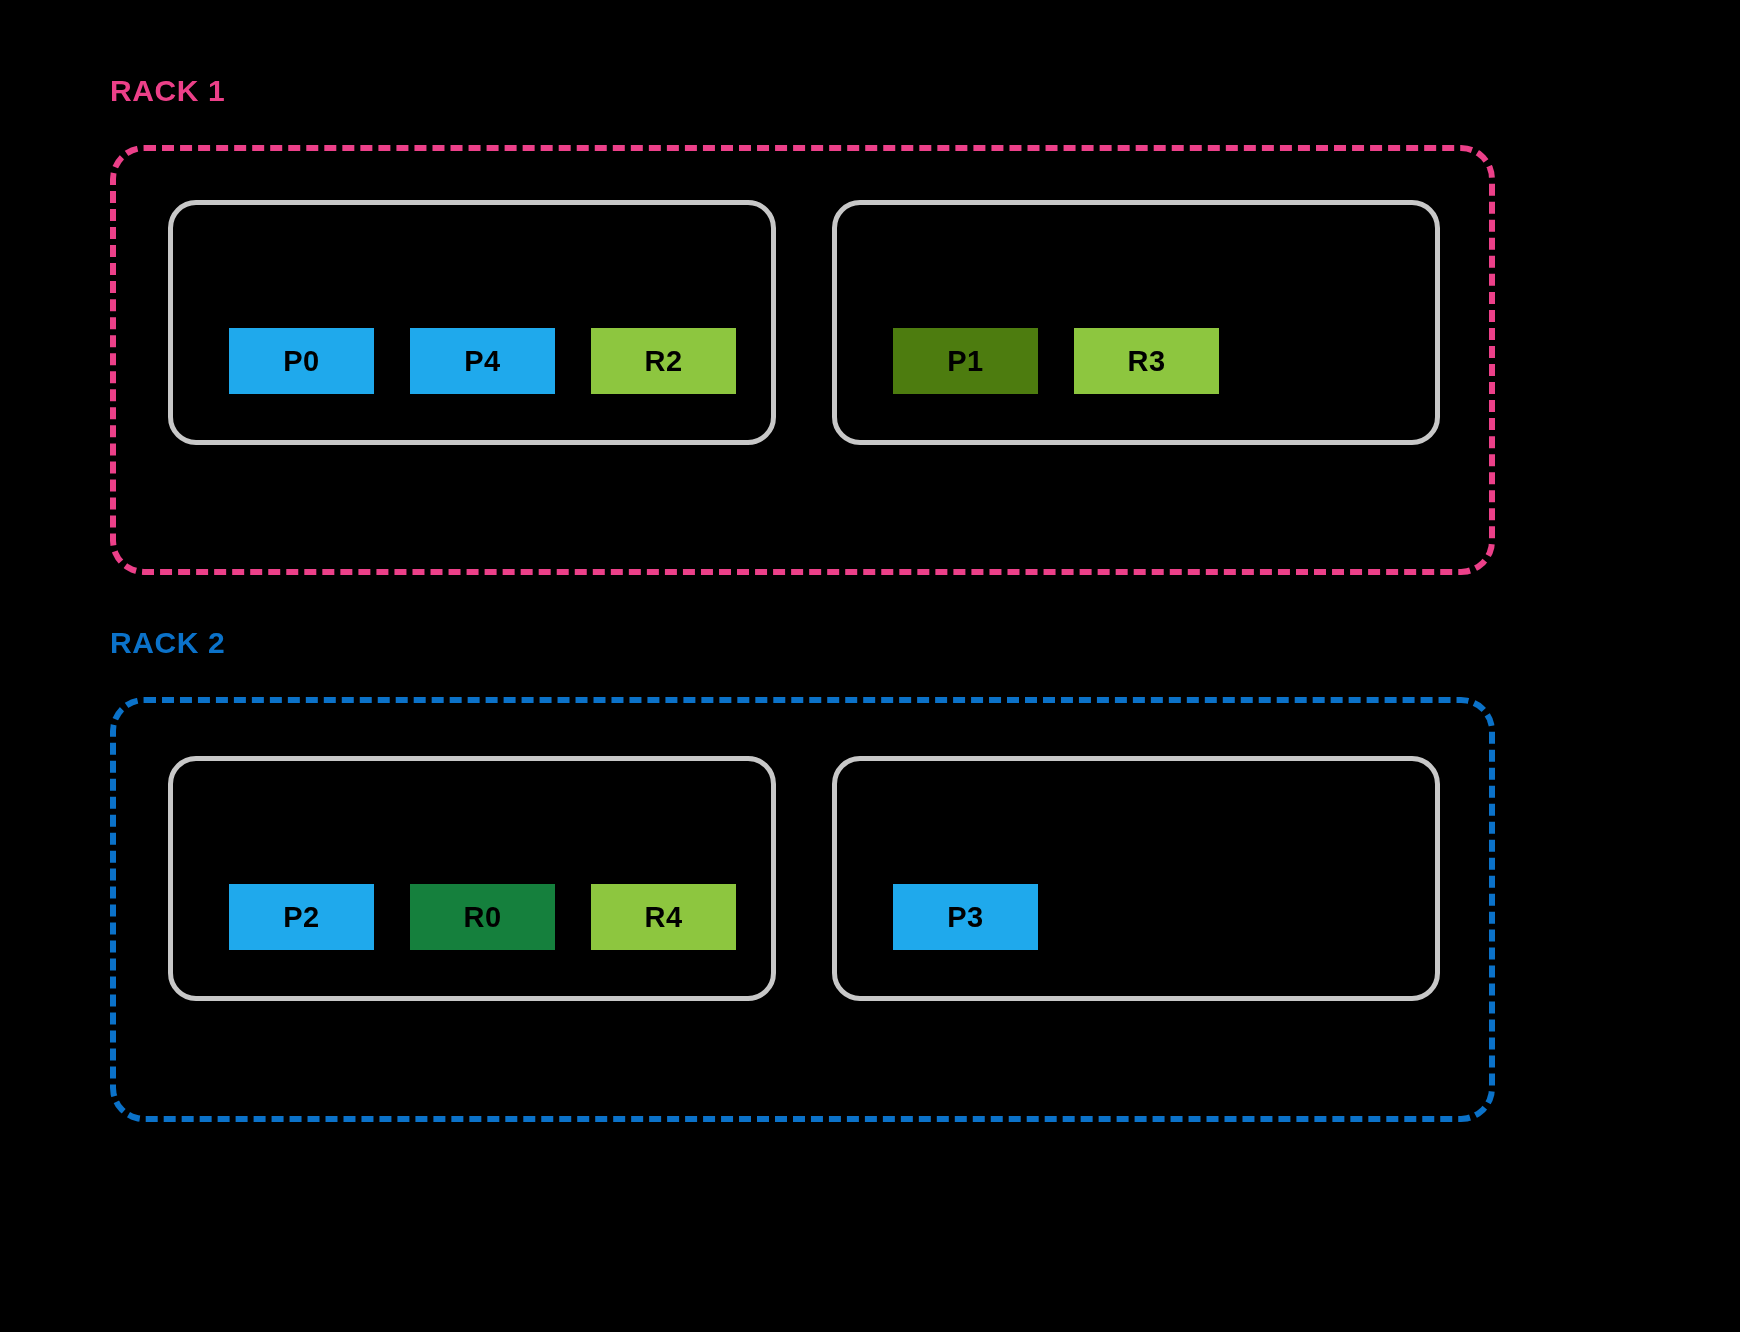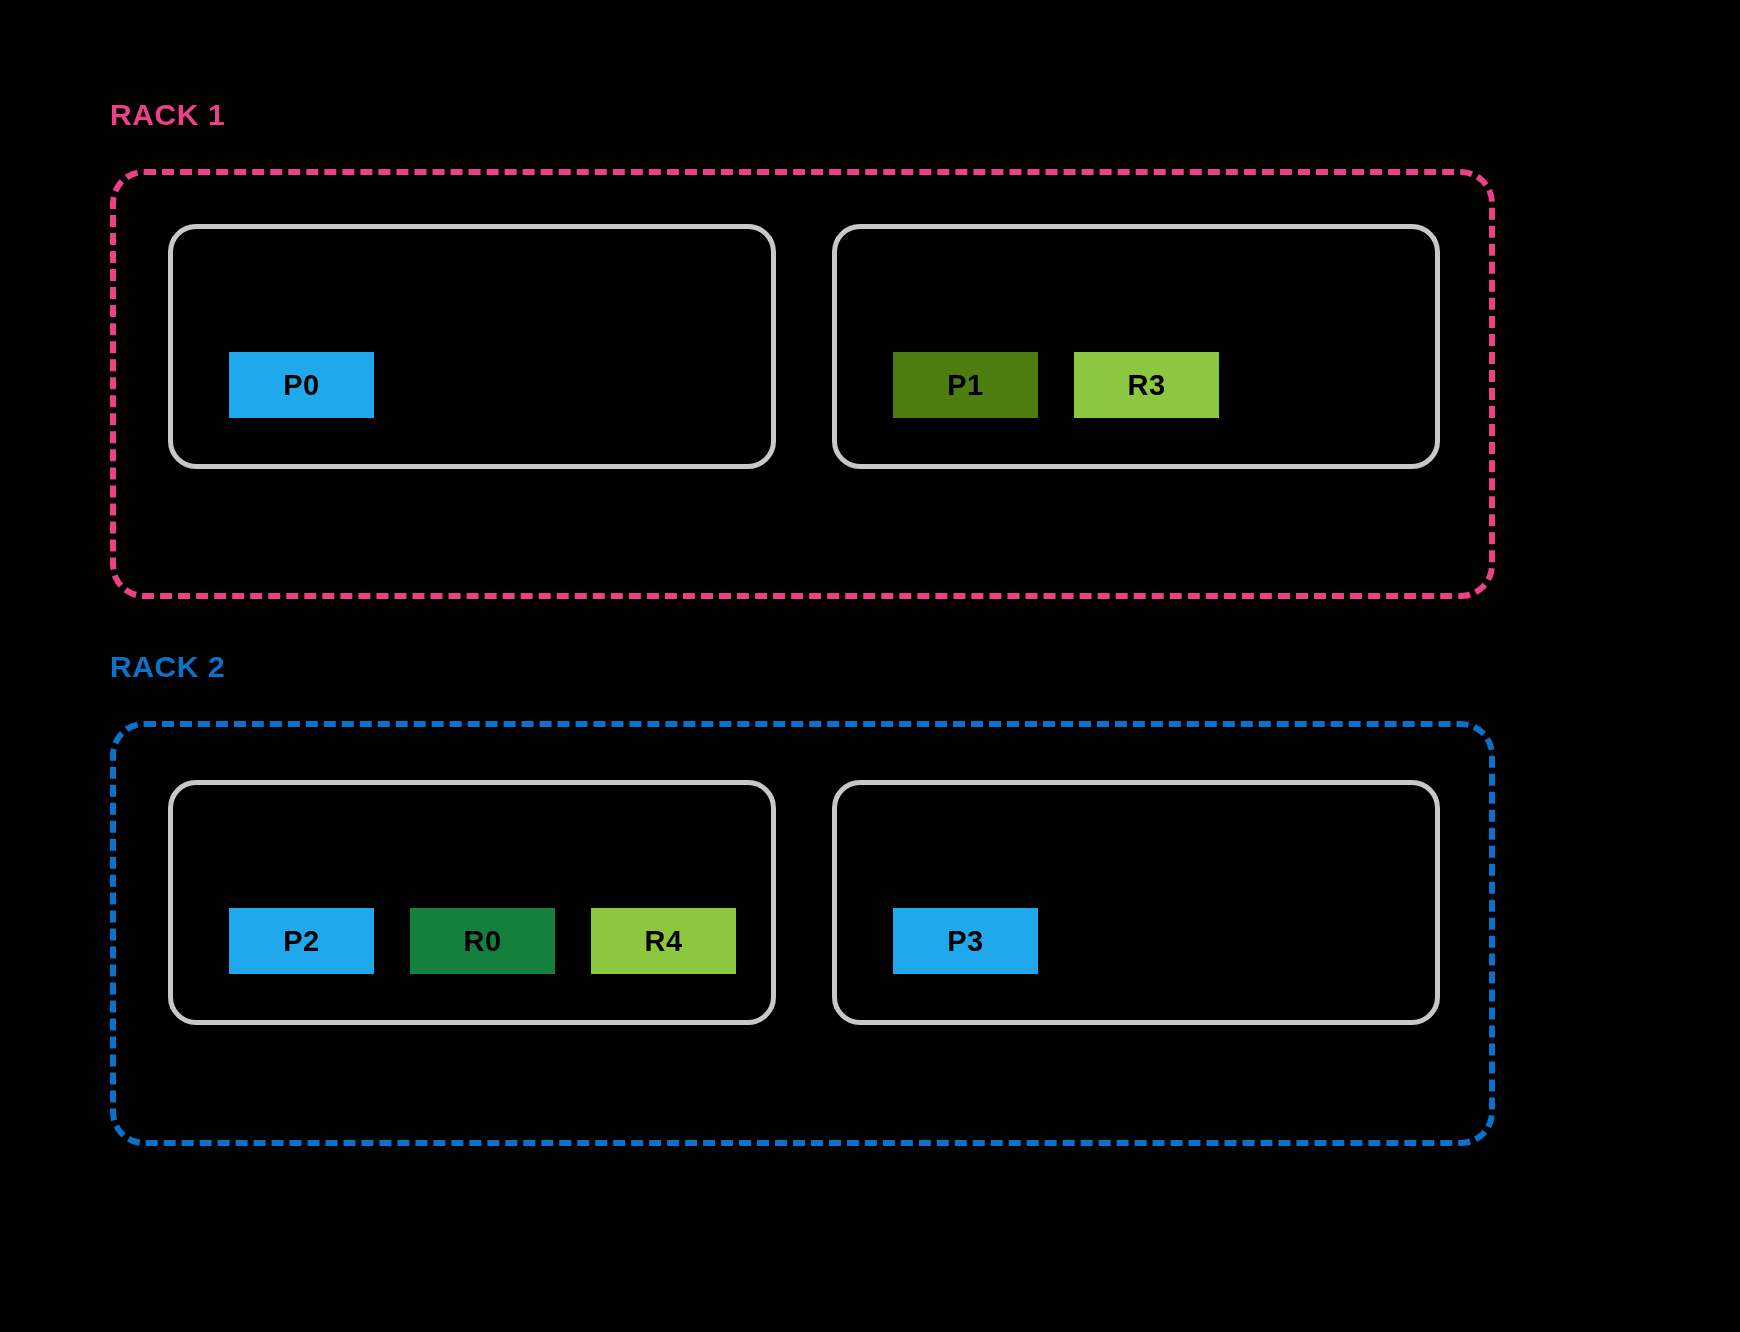--- a/index.html
+++ b/index.html
@@ -13,21 +13,20 @@
     width: 1740px;
     height: 1332px;
     background: #000000;
     font-family: "Liberation Sans", sans-serif;
     overflow: hidden;
   }
 
   
   .rack {
     position: absolute;
-    margin-top: 24px;
   }
   .rack-label {
     position: absolute;
     font-size: 30px;
     font-weight: bold;
     letter-spacing: 0.6px;
     line-height: 1;
     white-space: nowrap;
   }
   .rack-box {
@@ -80,20 +79,26 @@
 
     <div class="rack-label" style="left:110px; top:76px; color:#EC4089;">RACK 1</div>
 
     <div class="rack-box" style="left:110px; top:145px; width:1385px; height:430px; border-color:#EC4089;"></div>
 
     <div class="node-box" style="left:168px; top:200px; width:608px; height:245px;">
       <div class="node-chips">
         <div class="chip" style="background:#1FA9EC;">
           <span>P0</span>
         </div>
+        <div class="chip" style="background:#1FA9EC;">
+          <span>P4</span>
+        </div>
+        <div class="chip" style="background:#8DC63F;">
+          <span>R2</span>
+        </div>
       </div>
     </div>
 
     <div class="node-box" style="left:832px; top:200px; width:608px; height:245px;">
       <div class="node-chips">
         <div class="chip" style="background:#4d7c0f;">
           <span>P1</span>
         </div>
         <div class="chip" style="background:#8DC63F;justify-content:center;">
           <span>R3</span>

